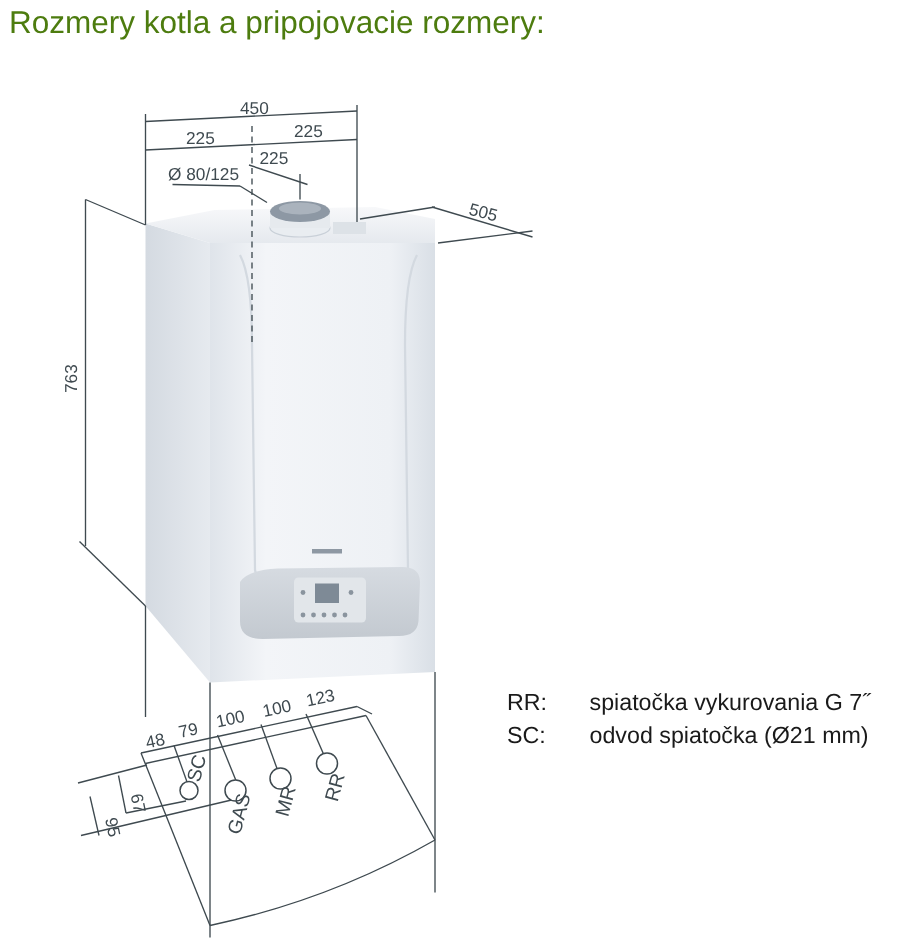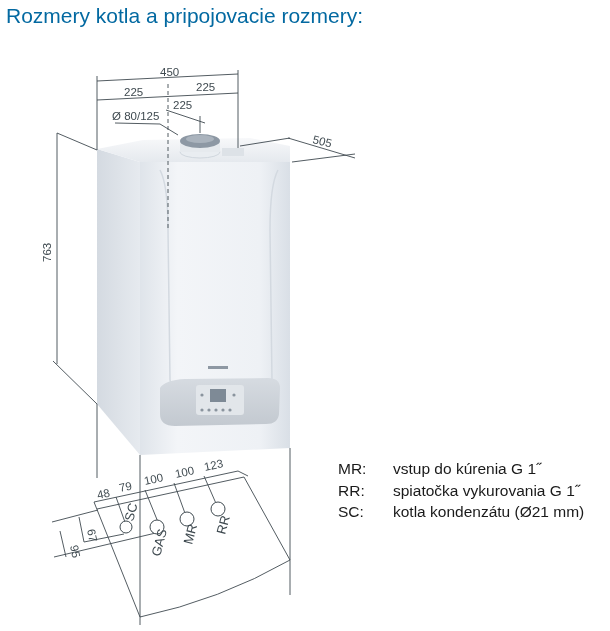--- a/index.html
+++ b/index.html
@@ -1,18 +1,18 @@
 <!DOCTYPE html>
 <html><head>
 <meta charset="utf-8">
 <style>
   html, body { margin: 0; padding: 0; background: #ffffff; }
   body { width: 610px; height: 631px; position: relative; overflow: hidden;
          font-family: "Liberation Sans", sans-serif; }
-  .title { position: absolute; left: 6px; top: 4px; font-size: 21px; color: #0369a1;
+  .title { position: absolute; left: 6px; top: 4px; font-size: 21px; color: #4d7c0f;
            font-weight: normal; letter-spacing: 0; margin: 0; white-space: nowrap; }
   svg.drawing { position: absolute; left: 0; top: 0; }
   .dim { font-family: "Liberation Sans", sans-serif; font-size: 11.5px; fill: #3f4a50; }
   .lbl { font-family: "Liberation Sans", sans-serif; font-size: 13px; fill: #3f4a50; }
   .legend { position: absolute; left: 338px; top: 458px; font-family: "Liberation Sans", sans-serif;
             font-size: 15.5px; color: #1a1a1a; line-height: 21.5px; }
   .legend-row { display: flex; white-space: nowrap; }
   .legend-code { width: 55px; display: inline-block; }
   .legend-desc { display: inline-block; }
 </style>
@@ -150,24 +150,20 @@
   <text class="dim" x="87" y="530" transform="rotate(78 87 530)">67</text>
 
   <text class="lbl" x="133" y="522" transform="rotate(-75 133 522)">SC</text>
   <text class="lbl" x="160" y="557" transform="rotate(-75 160 557)">GAS</text>
   <text class="lbl" x="192" y="545" transform="rotate(-75 192 545)">MR</text>
   <text class="lbl" x="225" y="535" transform="rotate(-75 225 535)">RR</text>
 </svg>
 
 <div class="legend">
   <div class="legend-row">
-    <span class="legend-code">MR:</span>
-    <span class="legend-desc">vstup do kúrenia G 1˝</span>
-  </div>
-  <div class="legend-row">
     <span class="legend-code">RR:</span>
-    <span class="legend-desc">spiatočka vykurovania G 1˝</span>
+    <span class="legend-desc">spiatočka vykurovania G 7˝</span>
   </div>
   <div class="legend-row">
     <span class="legend-code">SC:</span>
-    <span class="legend-desc">kotla kondenzátu (Ø21 mm)</span>
+    <span class="legend-desc">odvod spiatočka (Ø21 mm)</span>
   </div>
 </div>
 
 </body></html>

